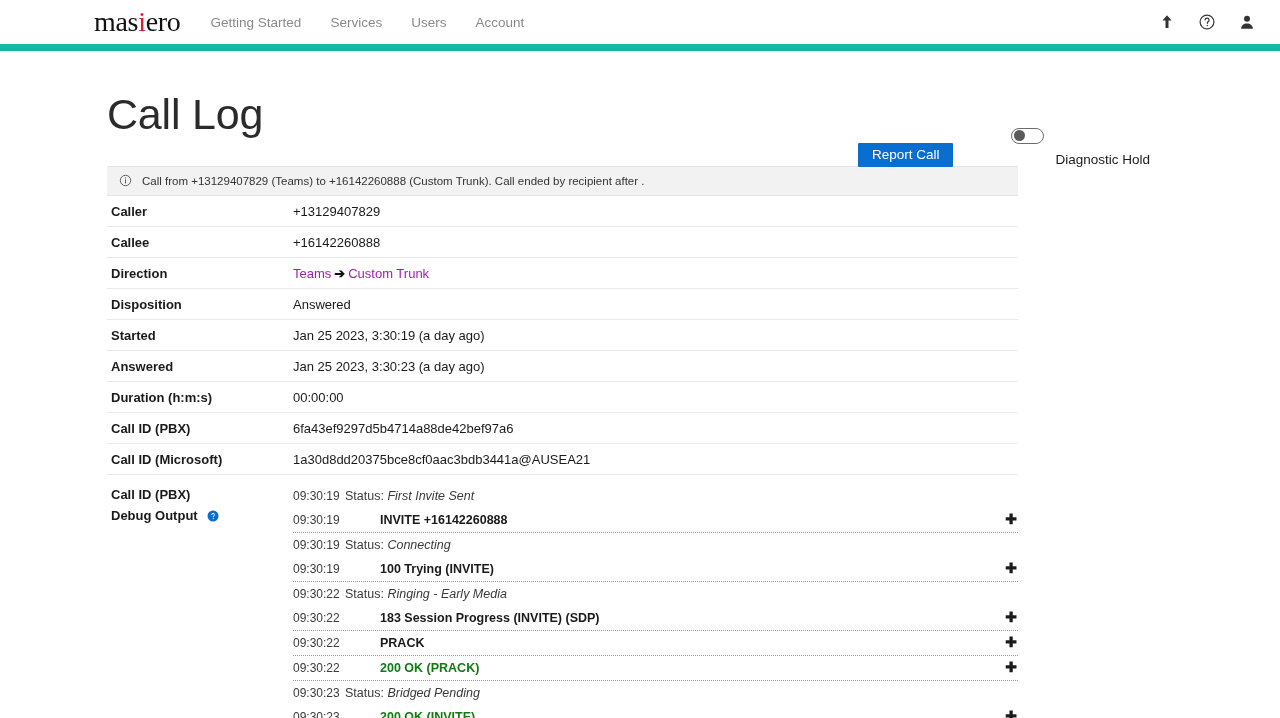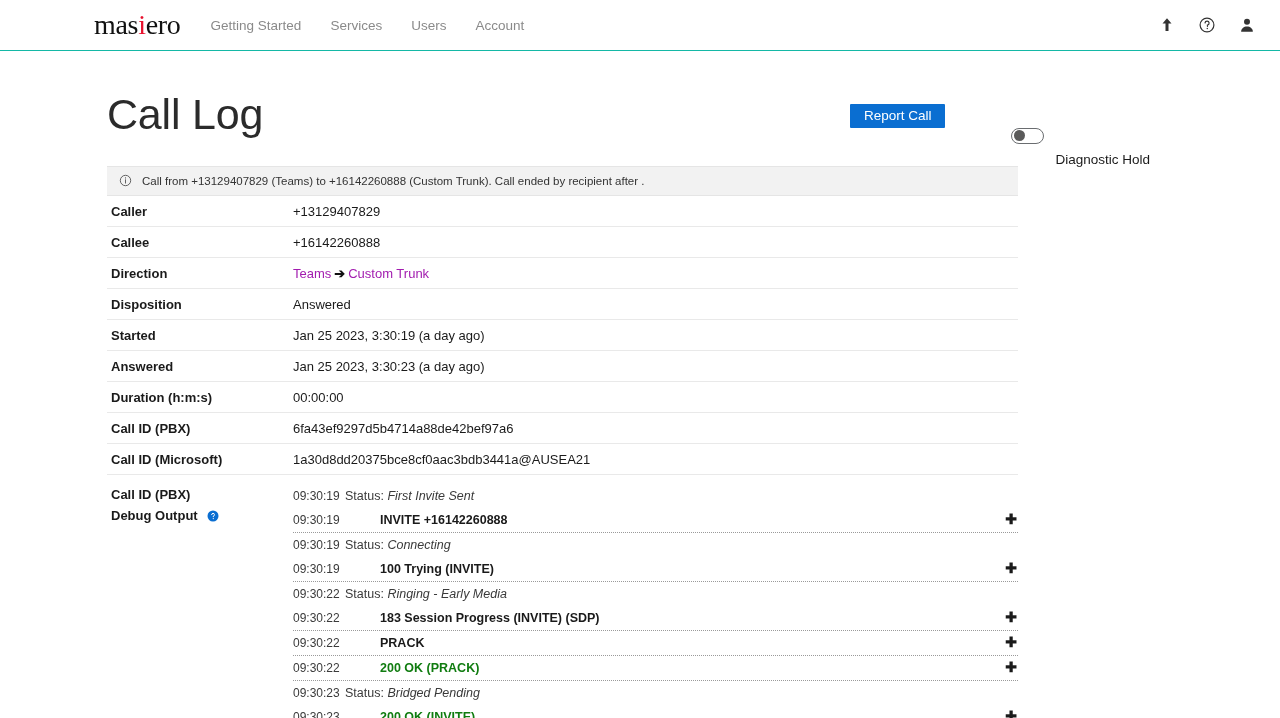--- a/index.html
+++ b/index.html
@@ -8,21 +8,21 @@
     width: 1280px; height: 718px;
     background: #ffffff;
     font-family: "Liberation Sans", sans-serif;
     color: #1a1a1a;
     overflow: hidden;
   }
 
   
   .topbar {
     height: 51px;
-    border-bottom: 1px solid #14b8a6;
+    border-bottom: 7px solid #14b8a6;
     display: flex;
     align-items: center;
     padding: 0 24px 0 94px;
     background: #fff;
   }
   .logo {
     font-family: "Liberation Serif", serif;
     font-size: 28px;
     line-height: 1;
     letter-spacing: -0.3px;
@@ -59,22 +59,22 @@
     font-size: 43px;
     font-weight: 400;
     margin: 0;
     color: #2b2b2b;
     line-height: 1.1;
     letter-spacing: -0.2px;
   }
   .headactions {
     margin-left: auto;
     display: flex;
-    align-items: flex-start;
-    gap: 8px;
+    align-items: flex-end;
+    gap: 0;
     padding-top: 13px;
   }
   .btn-report {
     background: #0a6ed1;
     color: #fff;
     border: none;
     font-size: 13.5px;
     font-family: "Liberation Sans", sans-serif;
     padding: 0 14px;
     height: 24px;

